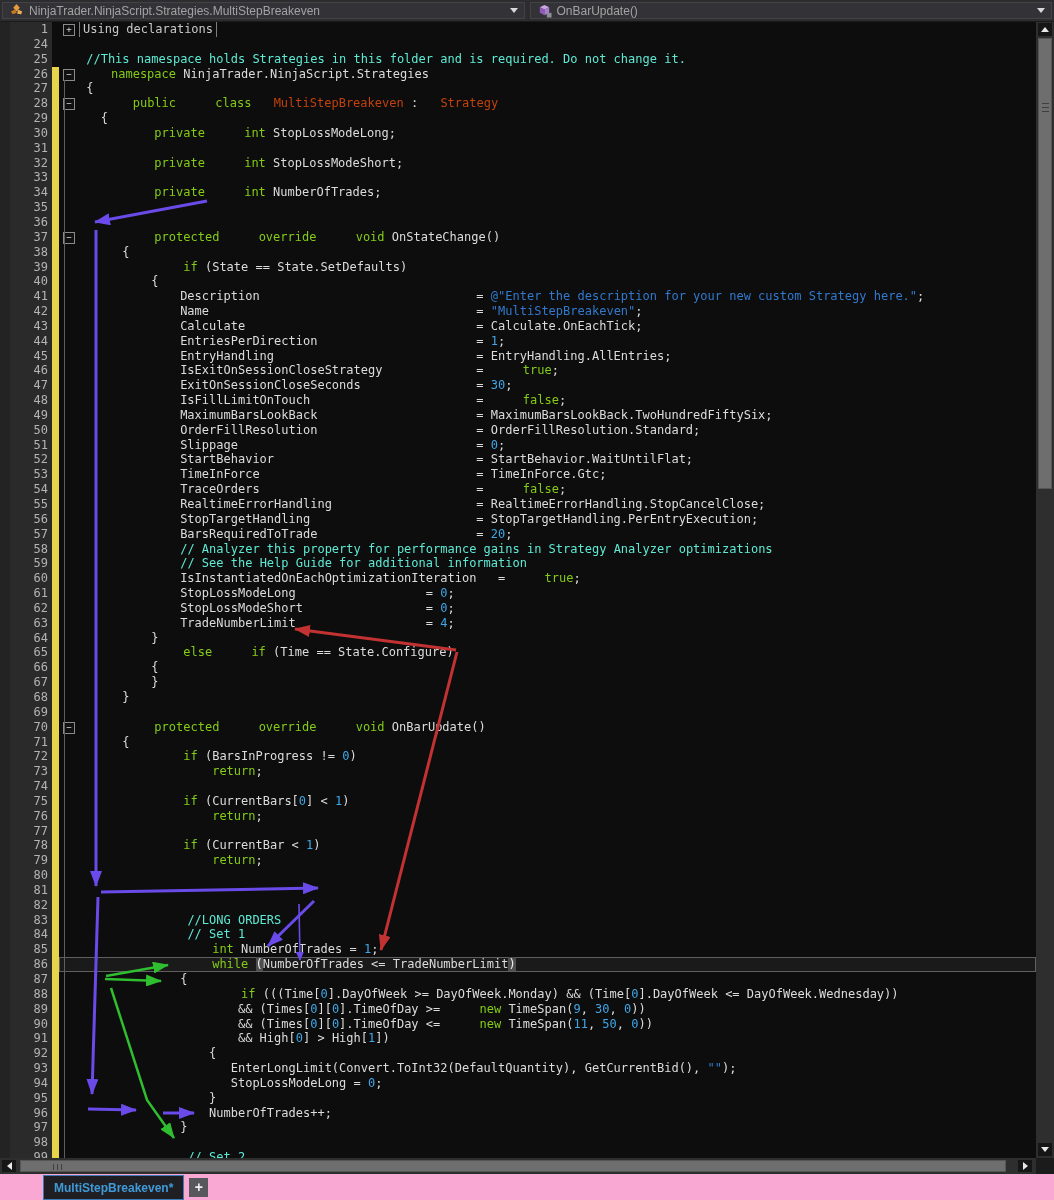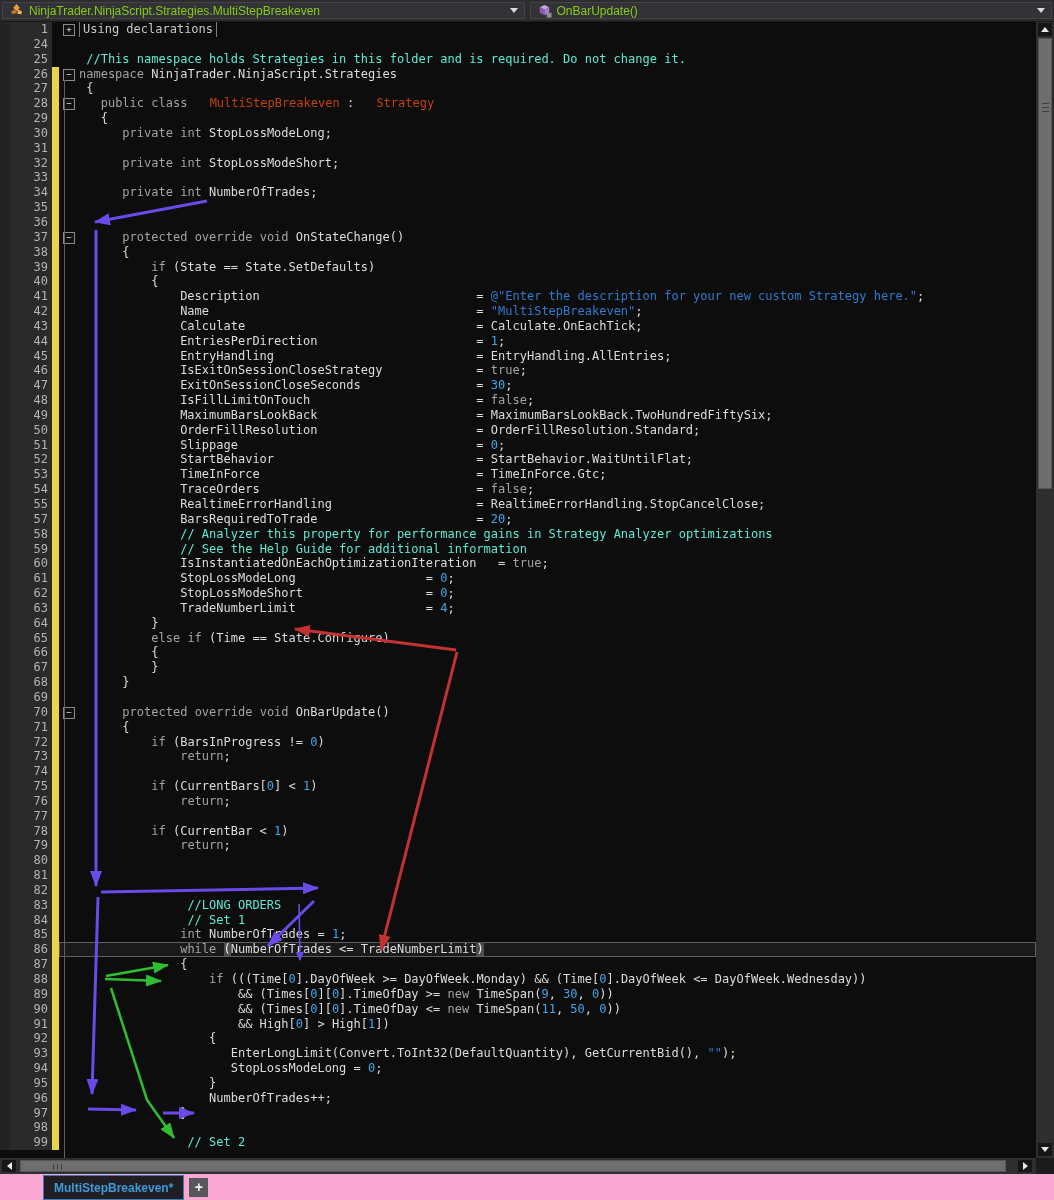--- a/index.html
+++ b/index.html
@@ -3,41 +3,41 @@
 <meta charset="utf-8">
 <style>
   html,body{margin:0;padding:0;background:#1e1e1e;}
   .screen{position:relative;width:1054px;height:1200px;background:#1e1e1e;overflow:hidden;
           font-family:"Liberation Sans",sans-serif;}
 
   
   .topbar{position:absolute;left:0;top:0;width:1054px;height:22px;background:#2d2d30;
           border-bottom:1px solid #1a1a1a;display:flex;gap:5px;padding:0 2px;box-sizing:border-box;}
   .combo{flex:1;margin:2px 0;background:#333337;border:1px solid #434346;display:flex;
-         align-items:center;padding:0 6px;gap:5px;color:#84cc16;font-size:12px;cursor:default;}
+         align-items:center;padding:0 6px;gap:5px;color:#a3a3a3;font-size:12px;cursor:default;}
   .combo .lbl{flex:1;white-space:nowrap;overflow:hidden;}
   .chev{width:0;height:0;border-left:4px solid transparent;border-right:4px solid transparent;
         border-top:5px solid #d8d8d8;}
   .combo svg{flex:none;}
 
   
   .editor{position:absolute;left:0;top:22px;width:1036px;height:1136px;background:#0d0d0d;overflow:hidden;}
   .row{display:flex;height:14.85px;line-height:14.85px;font-family:"DejaVu Sans Mono",monospace;
        font-size:12px;white-space:pre;}
   .ln{flex:none;width:38px;background:#2a2a2a;border-left:10px solid #232323;color:#b4b4b4;
       text-align:right;padding-right:4px;box-sizing:content-box;}
   .chg{flex:none;width:7px;background:transparent;}
   .chg.mod{background:#e8d44a;}
   .body{flex:1;display:flex;min-width:0;}
   .fold{flex:none;width:20px;position:relative;}
   .fbox{position:absolute;left:4px;top:2px;width:10px;height:10px;border:1px solid #8a8a8a;
         background:#111;color:#d8d8d8;font-size:9px;line-height:9px;text-align:center;}
   .codeseg{flex:1;overflow:hidden;}
   .row.hl .body{background:#1a1a1a;box-shadow:inset 0 0 0 1px #5f5f5f;}
-  .tk-p{color:#dcdcdc;} .tk-k{color:#a3a3a3;} .tk-t{color:#c2410c;padding-left:15px;} .tk-s{color:#3279ce;}
+  .tk-p{color:#dcdcdc;} .tk-k{color:#84cc16;margin-left:32px;} .tk-t{color:#c2410c;padding-left:15px;} .tk-s{color:#3279ce;}
   .tk-n{color:#40a6e8;} .tk-c{color:#5eead4;}
   .tk-b{color:#f0f0f0;background:#4e4e4e;}
   .colbox{border:1px solid #7d7d7d;color:#c8c8c8;padding:15px 3px;}
   .foldguide{position:absolute;left:64px;top:58px;width:1px;height:1078px;background:#5f5f5f;z-index:1;}
 
   
   #overlay{position:absolute;left:0;top:0;width:1054px;height:1200px;pointer-events:none;z-index:6;}
 
   
   .hscroll{position:absolute;left:0;top:1158px;width:1036px;height:16px;background:#2e2e2e;}
@@ -118,20 +118,21 @@
         <div class="row"><span class="ln">46</span><span class="chg mod"></span><span class="body"><span class="fold"></span><span class="codeseg"><span class="tk-p">              IsExitOnSessionCloseStrategy             = </span><span class="tk-k">true</span><span class="tk-p">;</span></span></span></div>
         <div class="row"><span class="ln">47</span><span class="chg mod"></span><span class="body"><span class="fold"></span><span class="codeseg"><span class="tk-p">              ExitOnSessionCloseSeconds                = </span><span class="tk-n">30</span><span class="tk-p">;</span></span></span></div>
         <div class="row"><span class="ln">48</span><span class="chg mod"></span><span class="body"><span class="fold"></span><span class="codeseg"><span class="tk-p">              IsFillLimitOnTouch                       = </span><span class="tk-k">false</span><span class="tk-p">;</span></span></span></div>
         <div class="row"><span class="ln">49</span><span class="chg mod"></span><span class="body"><span class="fold"></span><span class="codeseg"><span class="tk-p">              MaximumBarsLookBack                      = MaximumBarsLookBack.TwoHundredFiftySix;</span></span></span></div>
         <div class="row"><span class="ln">50</span><span class="chg mod"></span><span class="body"><span class="fold"></span><span class="codeseg"><span class="tk-p">              OrderFillResolution                      = OrderFillResolution.Standard;</span></span></span></div>
         <div class="row"><span class="ln">51</span><span class="chg mod"></span><span class="body"><span class="fold"></span><span class="codeseg"><span class="tk-p">              Slippage                                 = </span><span class="tk-n">0</span><span class="tk-p">;</span></span></span></div>
         <div class="row"><span class="ln">52</span><span class="chg mod"></span><span class="body"><span class="fold"></span><span class="codeseg"><span class="tk-p">              StartBehavior                            = StartBehavior.WaitUntilFlat;</span></span></span></div>
         <div class="row"><span class="ln">53</span><span class="chg mod"></span><span class="body"><span class="fold"></span><span class="codeseg"><span class="tk-p">              TimeInForce                              = TimeInForce.Gtc;</span></span></span></div>
         <div class="row"><span class="ln">54</span><span class="chg mod"></span><span class="body"><span class="fold"></span><span class="codeseg"><span class="tk-p">              TraceOrders                              = </span><span class="tk-k">false</span><span class="tk-p">;</span></span></span></div>
         <div class="row"><span class="ln">55</span><span class="chg mod"></span><span class="body"><span class="fold"></span><span class="codeseg"><span class="tk-p">              RealtimeErrorHandling                    = RealtimeErrorHandling.StopCancelClose;</span></span></span></div>
+        <div class="row"><span class="ln">56</span><span class="chg mod"></span><span class="body"><span class="fold"></span><span class="codeseg"><span class="tk-p">              StopTargetHandling                       = StopTargetHandling.PerEntryExecution;</span></span></span></div>
         <div class="row"><span class="ln">57</span><span class="chg mod"></span><span class="body"><span class="fold"></span><span class="codeseg"><span class="tk-p">              BarsRequiredToTrade                      = </span><span class="tk-n">20</span><span class="tk-p">;</span></span></span></div>
         <div class="row"><span class="ln">58</span><span class="chg mod"></span><span class="body"><span class="fold"></span><span class="codeseg"><span class="tk-p">              </span><span class="tk-c">// Analyzer this property for performance gains in Strategy Analyzer optimizations</span></span></span></div>
         <div class="row"><span class="ln">59</span><span class="chg mod"></span><span class="body"><span class="fold"></span><span class="codeseg"><span class="tk-p">              </span><span class="tk-c">// See the Help Guide for additional information</span></span></span></div>
         <div class="row"><span class="ln">60</span><span class="chg mod"></span><span class="body"><span class="fold"></span><span class="codeseg"><span class="tk-p">              IsInstantiatedOnEachOptimizationIteration   = </span><span class="tk-k">true</span><span class="tk-p">;</span></span></span></div>
         <div class="row"><span class="ln">61</span><span class="chg mod"></span><span class="body"><span class="fold"></span><span class="codeseg"><span class="tk-p">              StopLossModeLong                  = </span><span class="tk-n">0</span><span class="tk-p">;</span></span></span></div>
         <div class="row"><span class="ln">62</span><span class="chg mod"></span><span class="body"><span class="fold"></span><span class="codeseg"><span class="tk-p">              StopLossModeShort                 = </span><span class="tk-n">0</span><span class="tk-p">;</span></span></span></div>
         <div class="row"><span class="ln">63</span><span class="chg mod"></span><span class="body"><span class="fold"></span><span class="codeseg"><span class="tk-p">              TradeNumberLimit                  = </span><span class="tk-n">4</span><span class="tk-p">;</span></span></span></div>
         <div class="row"><span class="ln">64</span><span class="chg mod"></span><span class="body"><span class="fold"></span><span class="codeseg"><span class="tk-p">          }</span></span></span></div>
         <div class="row"><span class="ln">65</span><span class="chg mod"></span><span class="body"><span class="fold"></span><span class="codeseg"><span class="tk-p">          </span><span class="tk-k">else</span><span class="tk-p"> </span><span class="tk-k">if</span><span class="tk-p"> (Time == State.Configure)</span></span></span></div>
         <div class="row"><span class="ln">66</span><span class="chg mod"></span><span class="body"><span class="fold"></span><span class="codeseg"><span class="tk-p">          {</span></span></span></div>

